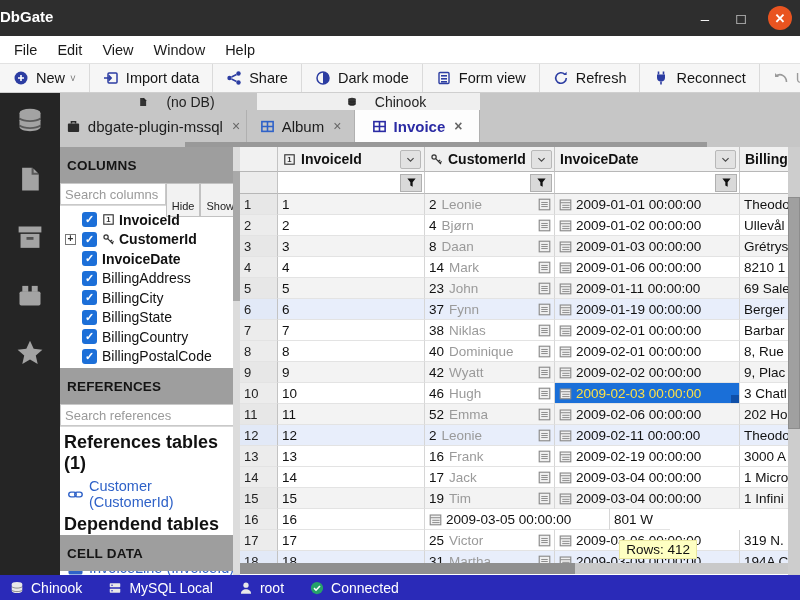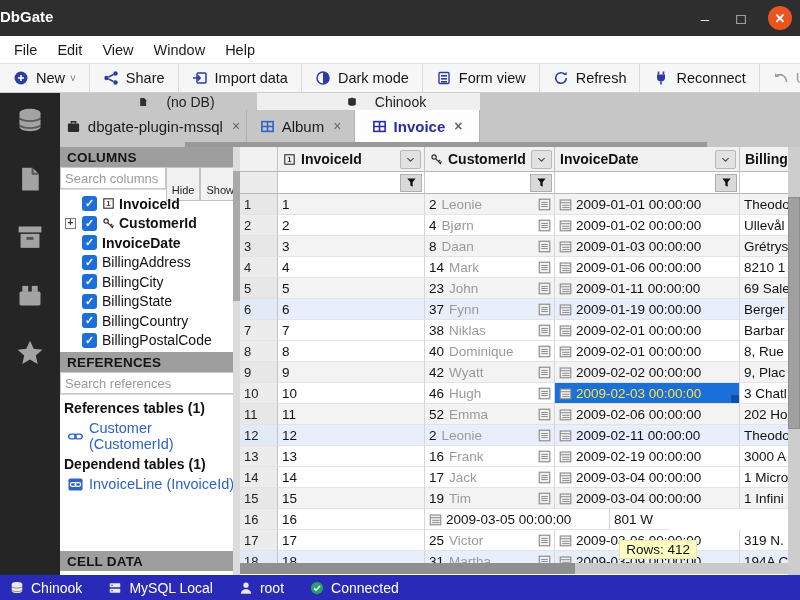--- a/index.html
+++ b/index.html
@@ -39,33 +39,33 @@
   .tabgroup .ico { color:#333; }
   #tabstrip { position:absolute; left:60px; top:110px; width:740px; height:32px; background:#c6c6c6; }
   .tab { position:absolute; top:0; height:32px; display:flex; align-items:center; justify-content:center; gap:7px; font-size:15px; color:#1c1c1c; border-right:1px solid #b0b0b0; }
   .tab.active { background:#fdfdfd; color:#2b2ba4; font-weight:bold; }
   .tab .close { color:#666; font-size:14px; margin-left:2px; }
   #tabstrip-scrollbar { position:absolute; left:60px; top:142px; width:740px; height:5px; background:#c6c6c6; }
   #tabstrip-thumb { position:absolute; left:125px; top:0; width:522px; height:5px; background:#999; }
 
   
   #leftpanel { position:absolute; left:60px; top:147px; width:180px; height:428px; background:#ffffff; overflow:hidden; }
-  .panel-header { height:20px; background:#9e9e9e; color:#151515; font-weight:bold; font-size:13.5px; display:flex; align-items:center; padding-left:7px; letter-spacing:.2px; }
+  .panel-header { height:36px; background:#9e9e9e; color:#151515; font-weight:bold; font-size:13.5px; display:flex; align-items:center; padding-left:7px; letter-spacing:.2px; }
   .search-row { display:flex; height:23px; border-bottom:1px solid #d9d9d9; }
   .search-input { flex:1; min-width:0; border:1px solid #c9c9c9; font-size:13px; padding:0 4px; color:#333; font-family:"Liberation Sans",sans-serif; }
   .search-input::placeholder { color:#9a9a9a; }
   .mini-btn { background:#f2f2f2; border:1px solid #c2c2c2; font-size:11px; padding:16px 5px; color:#222; }
   #columns-list { padding:4px 0 2px 0; }
   .col-item { display:flex; align-items:center; height:19.5px; padding-left:22px; position:relative; font-size:14px; white-space:nowrap; }
   .col-item.bold { font-weight:bold; }
   .expander { position:absolute; left:5px; top:4px; width:11px; height:11px; border:1px solid #777; background:#fff; display:flex; align-items:center; justify-content:center; font-size:10px; color:#333; line-height:1; }
   .cbx { width:15px; height:15px; border-radius:3px; background:#1c6fd8; color:#fff; font-size:11px; font-weight:bold; display:flex; align-items:center; justify-content:center; margin-right:5px; flex:none; }
   .colico { color:#333; margin-right:4px; flex:none; }
   #refs-content { padding:3px 0; }
-  .ref-heading { font-weight:bold; font-size:14px; padding:2px 0 2px 4px; }
+  .ref-heading { font-weight:bold; font-size:18px; padding:2px 0 2px 4px; }
   .ref-link { display:flex; align-items:center; gap:6px; padding:2px 0 2px 8px; font-size:14.5px; color:#2f62c8; }
   #cell-data-header { position:absolute; left:0; bottom:4px; width:173px; }
   #leftpanel-scrollbar { position:absolute; right:0; top:0; width:7px; height:428px; background:#dcdcdc; }
   #leftpanel-thumb { position:absolute; right:0; top:24px; width:7px; height:130px; background:#a9a9a9; }
 
   
   #grid { position:absolute; left:240px; top:147px; width:560px; height:428px; background:#fff; overflow:hidden; }
   .g-row { display:flex; position:relative; }
   .cell { border-right:1px solid #d6d6d6; border-bottom:1px solid #e3e3e3; overflow:hidden; white-space:nowrap; display:flex; align-items:center; padding:0 4px; font-size:13.5px; height:21px; background:#fff; position:relative; }
   .col-num  { width:38px; flex:none; }
@@ -130,36 +130,36 @@
             <circle cx="8" cy="8" r="6.5" fill="currentColor"></circle>
             <path d="M8 5v6M5 8h6" stroke="#fff" stroke-width="1.6"></path>
           </svg>
         </span>
         <span>New</span>
         <span class="tb-caret">˅</span>
       </div>
       <div class="tb-btn">
         <span class="ico">
           <svg width="16" height="16" viewBox="0 0 16 16">
+            <rect x="5" y="3" width="9" height="10" rx="1" fill="none" stroke="currentColor" stroke-width="1.5"></rect>
+            <path d="M1 8h7M5.6 5.4L8.2 8l-2.6 2.6" fill="none" stroke="currentColor" stroke-width="1.5"></path>
+          </svg>
+        </span>
+        <span>Import data</span>
+      </div>
+      <div class="tb-btn">
+        <span class="ico">
+          <svg width="16" height="16" viewBox="0 0 16 16">
             <circle cx="12.5" cy="3.5" r="2.2" fill="currentColor"></circle>
             <circle cx="3.5" cy="8" r="2.2" fill="currentColor"></circle>
             <circle cx="12.5" cy="12.5" r="2.2" fill="currentColor"></circle>
             <path d="M5.5 7l5-2.5M5.5 9l5 2.5" stroke="currentColor" stroke-width="1.4"></path>
           </svg>
         </span>
         <span>Share</span>
-      </div>
-      <div class="tb-btn">
-        <span class="ico">
-          <svg width="16" height="16" viewBox="0 0 16 16">
-            <rect x="5" y="3" width="9" height="10" rx="1" fill="none" stroke="currentColor" stroke-width="1.5"></rect>
-            <path d="M1 8h7M5.6 5.4L8.2 8l-2.6 2.6" fill="none" stroke="currentColor" stroke-width="1.5"></path>
-          </svg>
-        </span>
-        <span>Import data</span>
       </div>
       <div class="tb-btn">
         <span class="ico">
           <svg width="16" height="16" viewBox="0 0 16 16">
             <circle cx="8" cy="8" r="6" fill="none" stroke="currentColor" stroke-width="1.5"></circle>
             <path d="M8 2a6 6 0 0 1 0 12z" fill="currentColor"></path>
           </svg>
         </span>
         <span>Dark mode</span>
       </div>

